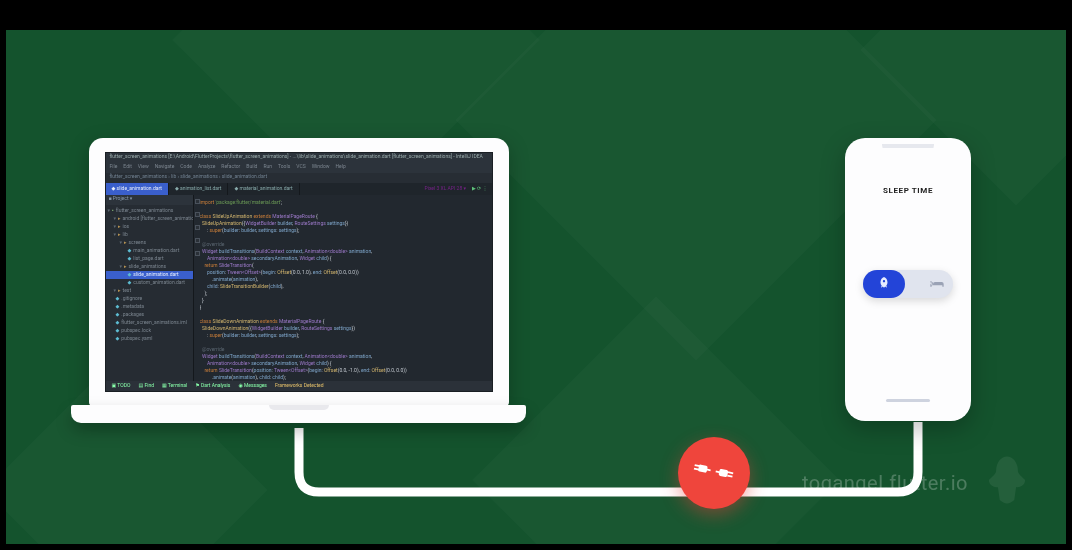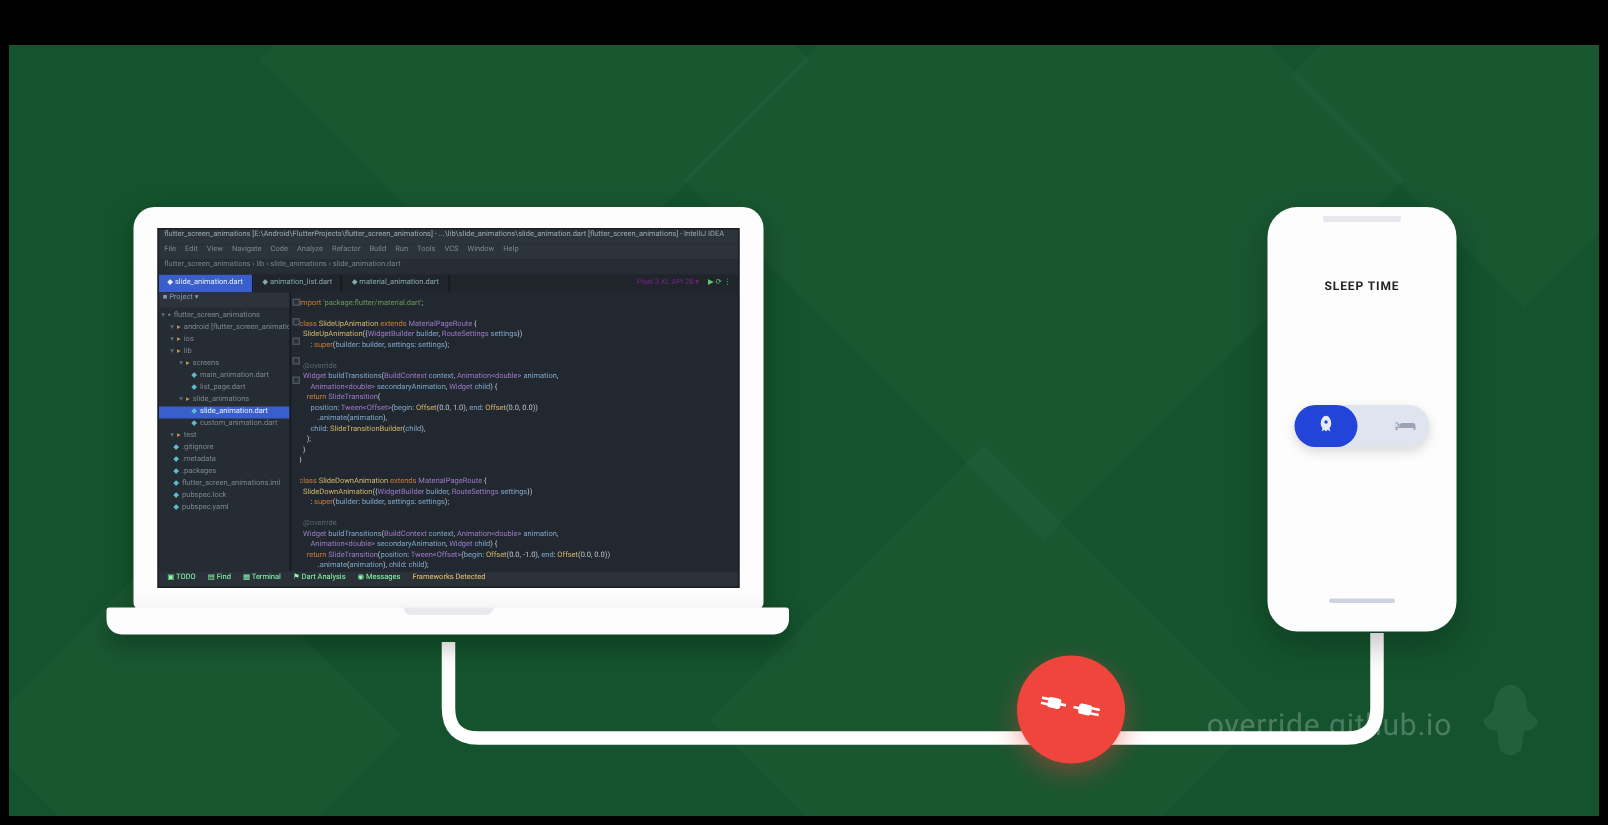--- a/index.html
+++ b/index.html
@@ -358,20 +358,20 @@
           <rect x="30" y="20" width="10" height="8" rx="2"></rect>
           <rect x="40" y="21" width="6" height="2"></rect>
           <rect x="40" y="25" width="6" height="2"></rect>
           <rect x="26" y="23" width="5" height="2"></rect>
         </g>
       </svg>
     </span>
   </div>
 
   <div class="watermark">
-    <span>override.github.io</span>
+    <span>togangel.flutter.io</span>
     <span class="emblem">
       <svg width="58" height="58" viewBox="0 0 64 64" fill="rgba(255,255,255,0.55)">
         <path d="M32 6c6 0 12 6 12 16 0 3 4 6 8 10 0 6-6 8-10 8l-2 14c-2 2-6 4-8 4s-6-2-8-4l-2-14c-4 0-10-2-10-8 4-4 8-7 8-10C20 12 26 6 32 6z" opacity="0.5"></path>
       </svg>
     </span>
   </div>
 </div>
 
 </body></html>

